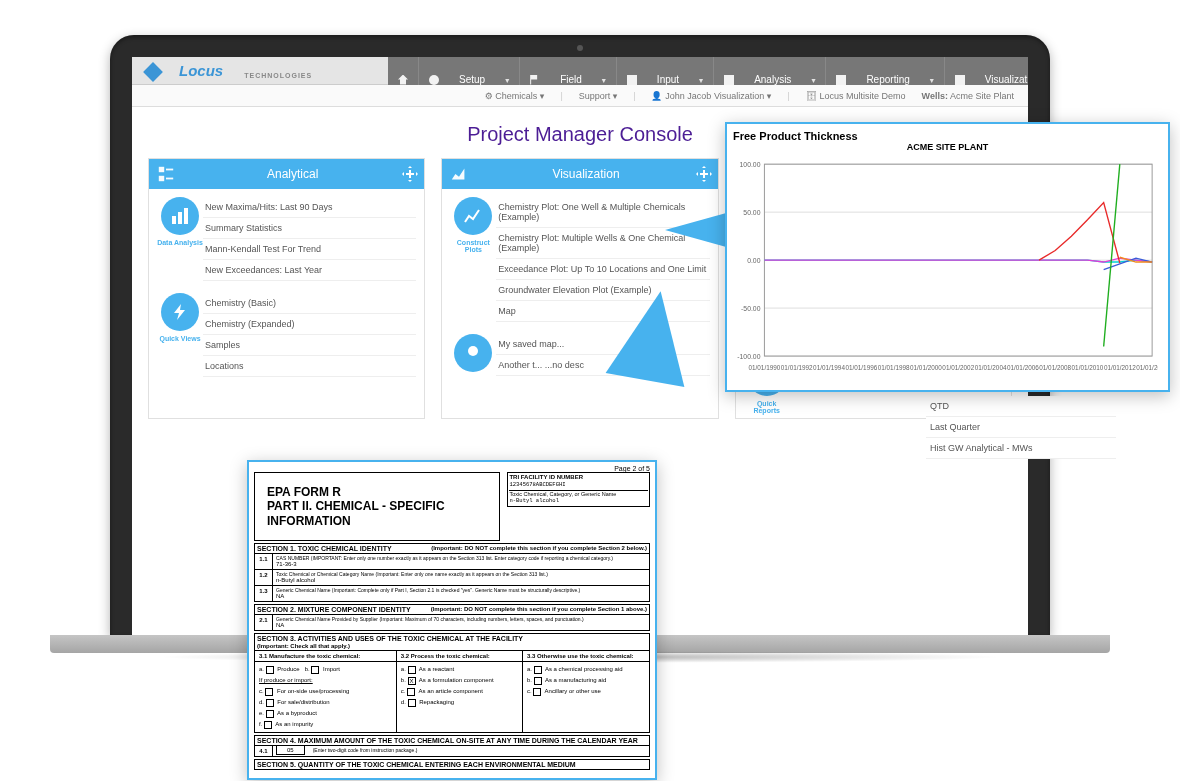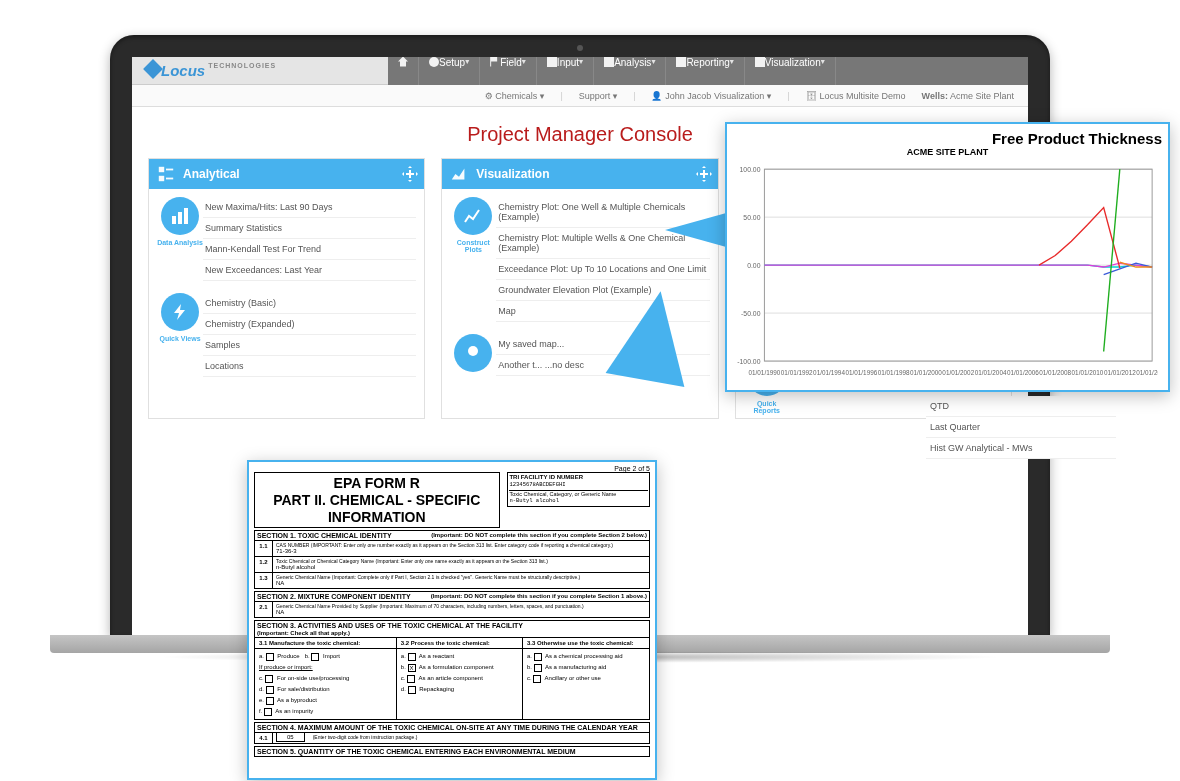--- a/index.html
+++ b/index.html
@@ -7,58 +7,58 @@
 .laptop{position:absolute;top:35px;left:110px;width:940px;height:640px}
 .bezel{background:#2a2a2a;border-radius:24px 24px 0 0;padding:22px 22px 0 22px;height:600px;position:relative;box-shadow:inset 0 2px 4px rgba(0,0,0,.4),0 4px 12px rgba(0,0,0,.3)}
 .cam{position:absolute;top:10px;left:50%;width:6px;height:6px;background:#555;border-radius:50%;transform:translateX(-50%)}
 .screen{background:#fff;height:578px;overflow:hidden;position:relative}
 .base{height:18px;background:linear-gradient(#c5c5c5,#a5a5a5);border-radius:0 0 4px 4px;margin:0 -60px;position:relative}
 .base:before{content:"";position:absolute;top:0;left:50%;transform:translateX(-50%);width:120px;height:8px;background:#999;border-radius:0 0 8px 8px}
 .base:after{content:"";position:absolute;bottom:-10px;left:10%;right:10%;height:12px;background:radial-gradient(ellipse,rgba(0,0,0,.3),rgba(0,0,0,0) 70%)}
 
 
 .topbar1{height:28px;background:#e5e5e5;display:flex;align-items:center;font-size:10px;color:#666;border-bottom:1px solid #ccc}
-.logo{display:flex;align-items:flex-start;gap:1px;padding:0 14px;font-weight:bold;font-size:15px;color:#3b95d6;font-style:italic}
+.logo{display:flex;align-items:flex-end;gap:19px;padding:0 14px;font-weight:bold;font-size:15px;color:#3b95d6;font-style:italic}
 .logo .dia{width:14px;height:14px;background:#3b95d6;transform:rotate(45deg)}
 .logo small{font-size:7px;color:#888;font-style:normal;letter-spacing:1px;margin-left:2px}
 .menu1{display:flex;background:#777;color:#fff;height:28px;margin-left:auto;flex:1;max-width:640px}
-.menu1 .mi{display:flex;align-items:flex-start;gap:0;padding:0 10px;border-right:1px solid #888;cursor:pointer;white-space:nowrap}
+.menu1 .mi{display:flex;align-items:flex-end;gap:20px;padding:0 10px;border-right:1px solid #888;cursor:pointer;white-space:nowrap}
 .menu1 .mi .ic{width:10px;height:10px;background:#fff;opacity:.9}
 .menu1 .car{font-size:8px;opacity:.8}
 .topbar2{height:22px;background:#fafafa;display:flex;align-items:center;justify-content:flex-end;gap:16px;padding:0 14px;font-size:9px;color:#777;border-bottom:1px solid #ddd}
 .topbar2 .sep{color:#ccc}
-.page-title{text-align:center;font-size:20px;color:#b91c1c;padding:16px 0 12px;font-weight:normal}
+.page-title{text-align:center;font-size:20px;color:#4c1d95;padding:16px 0 12px;font-weight:normal}
 .cols{display:flex;gap:16px;padding:0 16px}
 .panel{flex:1;border:1px solid #e0e0e0}
 .phead{height:30px;background:#47b2ee;color:#fff;display:flex;align-items:center;position:relative;font-size:12px}
 .phead .tico{width:18px;height:18px;margin:0 8px;opacity:.95}
-.phead .t{flex:1;text-align:left;font-weight:bold}
+.phead .t{flex:1;text-align:center;font-weight:normal}
 .phead .drag{width:16px;height:16px;margin-right:6px}
 .pbody{display:flex;padding:8px 8px 4px;gap:0}
 .sideicon{width:46px;text-align:center}
 .circ{width:38px;height:38px;background:#47b2ee;border-radius:50%;margin:0 auto 4px;display:flex;align-items:center;justify-content:center}
 .circ svg{width:20px;height:20px;fill:#fff}
 .sideicon .lbl{font-size:7px;color:#47b2ee;font-weight:bold}
 .links{flex:1}
 .links .lk{font-size:9px;color:#555;padding:5px 2px;border-bottom:1px solid #eee;cursor:pointer}
 
 
 .chartpop{position:absolute;top:122px;right:10px;width:445px;height:270px;background:#fff;border:2px solid #47b2ee;box-shadow:0 4px 16px rgba(0,0,0,.25);padding:6px}
-.chartpop h4{font-size:15px;text-align:right;font-weight:bold}
+.chartpop h4{font-size:11px;text-align:left;font-weight:bold}
 .chartpop h5{font-size:9px;text-align:center;font-weight:bold;margin-bottom:4px}
 .plot{position:relative;height:220px;margin:0 4px}
 .plot svg{width:100%;height:100%}
 .xt{font-size:6.5px;fill:#666}
 .yt{font-size:7px;fill:#666}
 
 
 .formpop{position:absolute;top:460px;left:247px;width:410px;height:320px;background:#fff;border:2px solid #47b2ee;box-shadow:0 4px 16px rgba(0,0,0,.25);font-size:7px;color:#000;overflow:hidden}
 .formpop .inner{padding:3px 5px}
 .formpop .pg{text-align:right;font-size:7px}
-.formpop .ftitle{text-align:center;font-weight:bold;font-size:14px;line-height:1.2;border:1px solid #000;padding:2px;float:left;width:62%}
+.formpop .ftitle{text-align:left;font-weight:bold;font-size:12px;line-height:1.2;border:1px solid #000;padding:12px;float:left;width:62%}
 .formpop .idbox{float:right;width:36%;border:1px solid #000;font-size:5.5px;padding:1px;line-height:1.2}
 .formpop .idbox b{font-size:6px}
 .formpop .clr{clear:both}
 .formpop .sec{border:1px solid #000;margin-top:2px;font-weight:bold;padding:1px 2px;font-size:7px;display:flex}
 .formpop .sec .sn{flex:1}
 .formpop .sec .imp{font-weight:bold;font-size:6px;text-align:right}
 .formpop .row{border:1px solid #000;border-top:none;display:flex;font-size:6px}
 .formpop .row .rn{width:18px;border-right:1px solid #000;text-align:center;padding:2px 0;font-weight:bold}
 .formpop .row .rc{flex:1;padding:1px 3px;font-family:'Courier New',monospace}
 .formpop .row .rc .h{font-family:Arial;font-size:5px;display:block}

